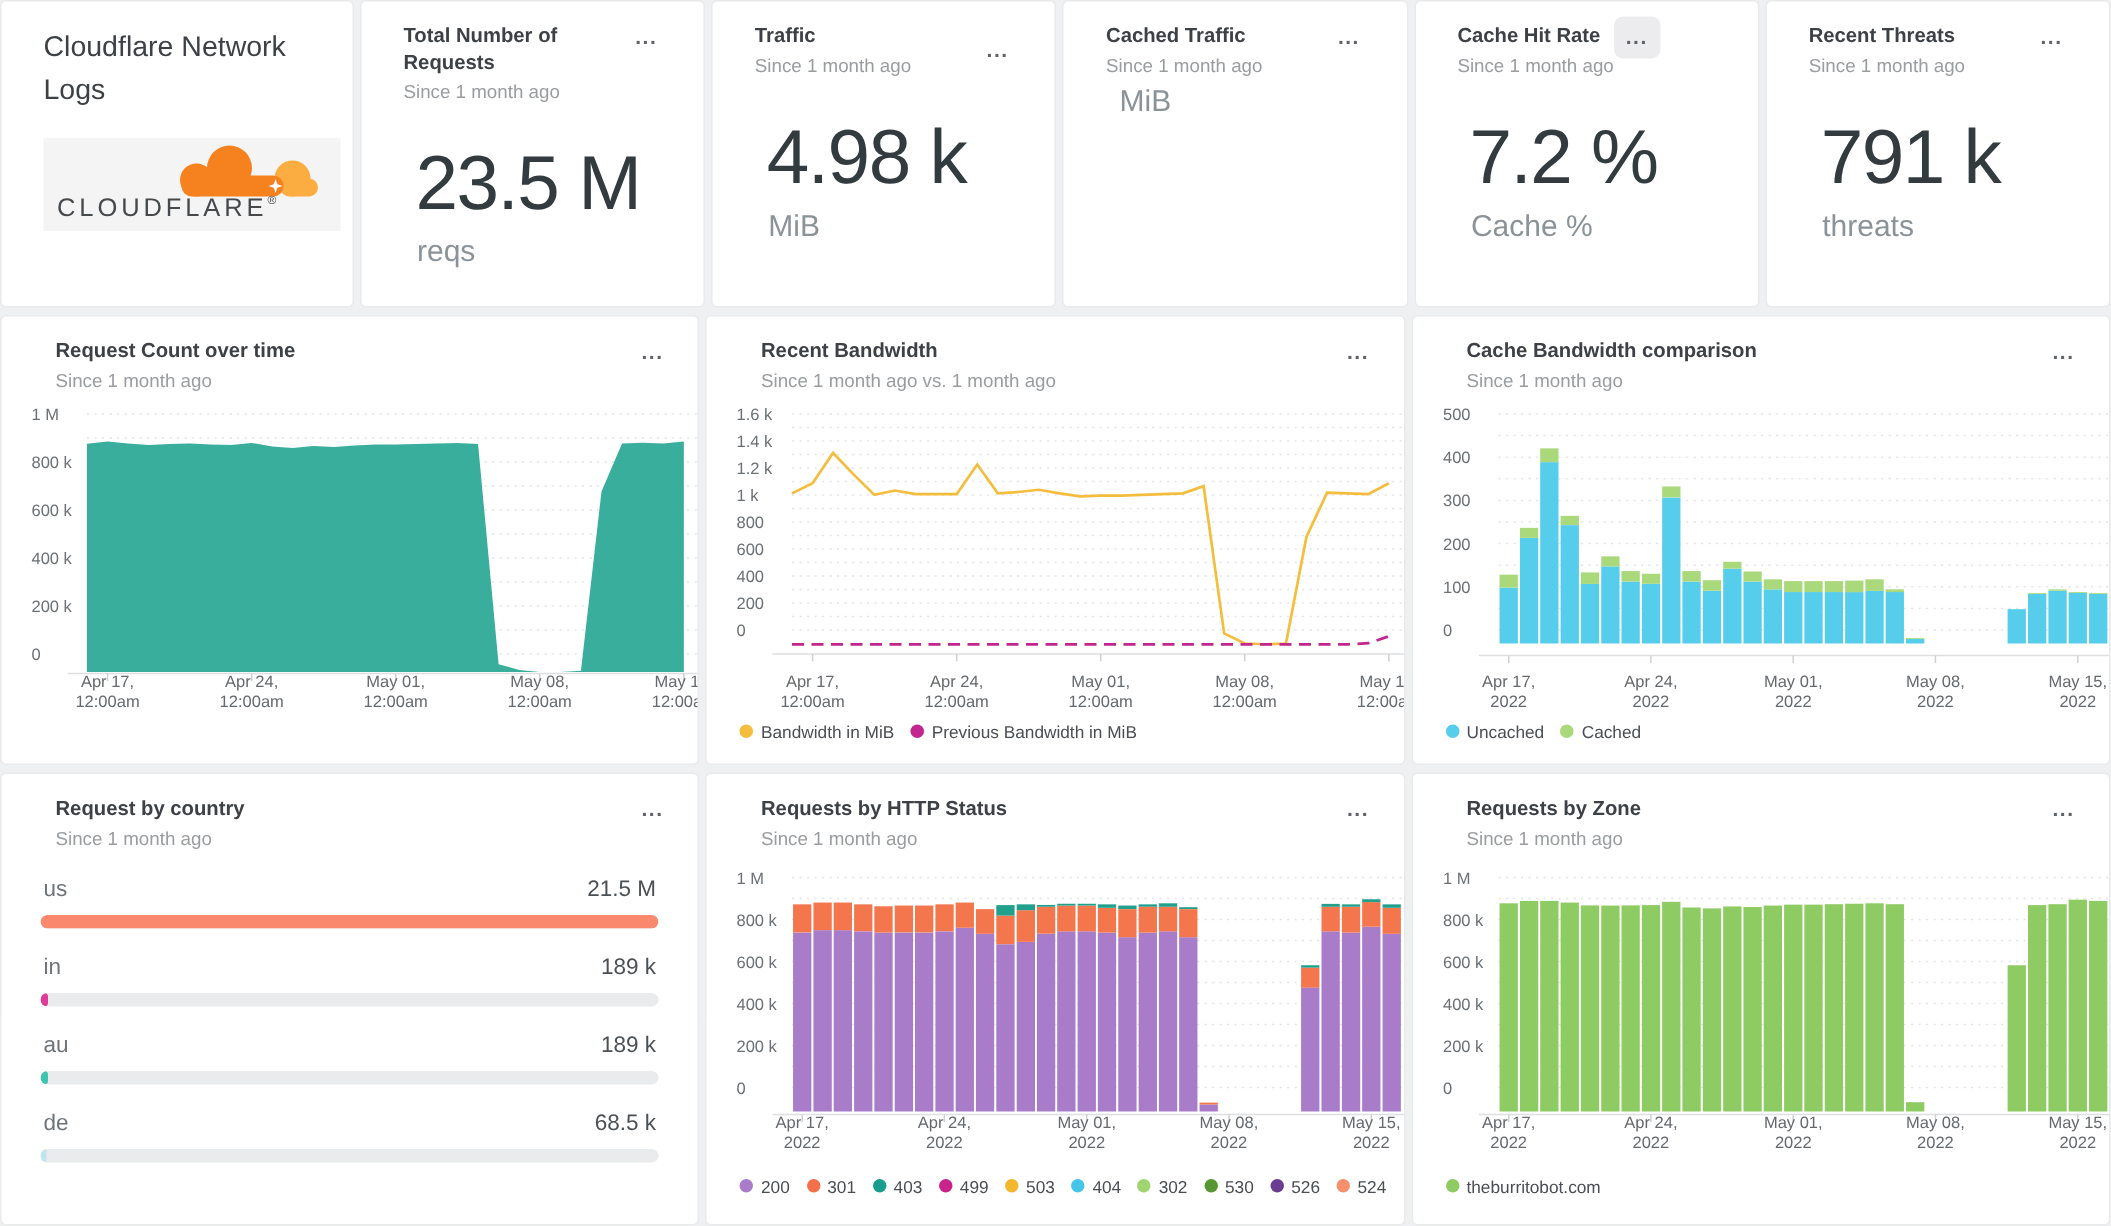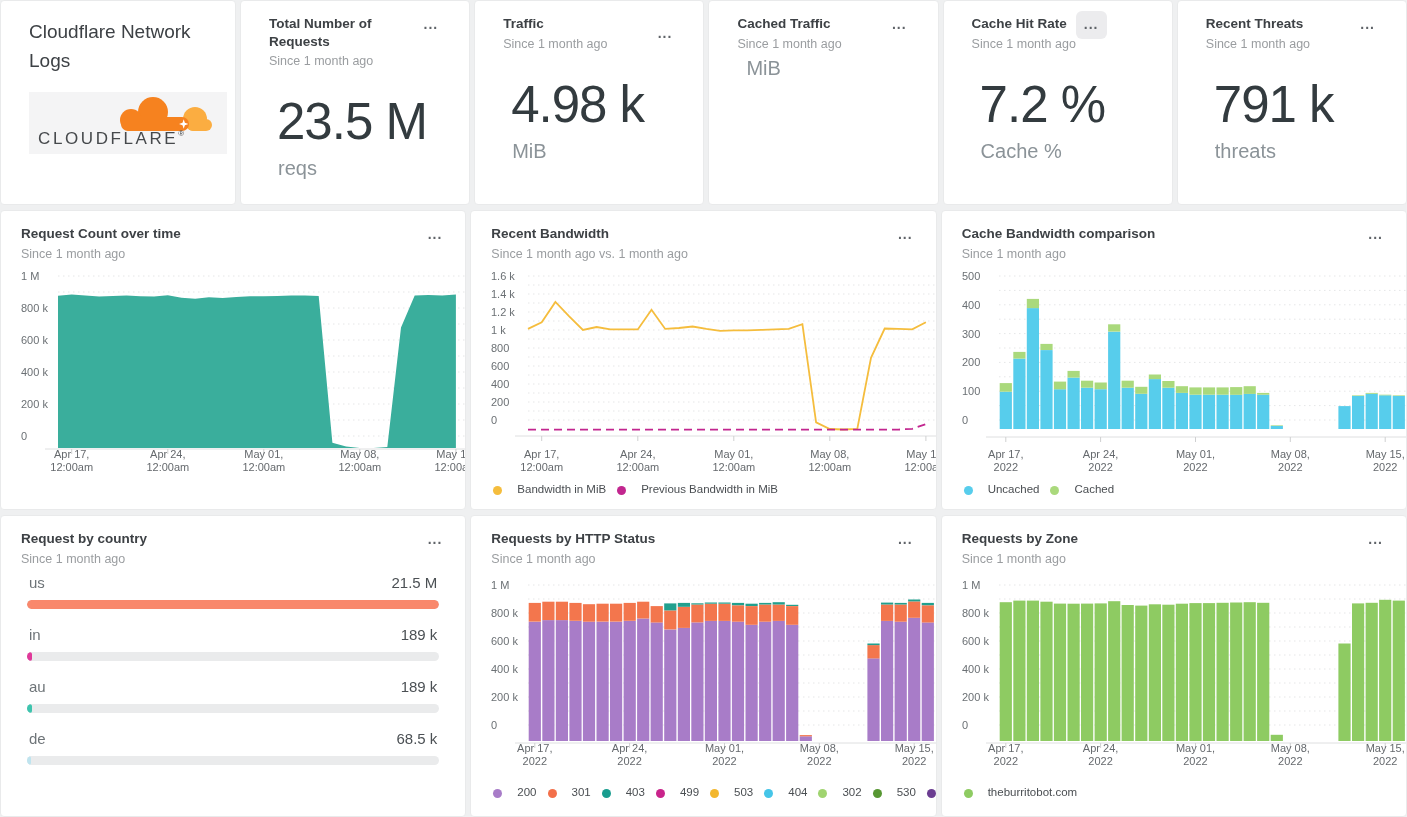--- a/index.html
+++ b/index.html
@@ -4,40 +4,40 @@
 <style>
   *{box-sizing:border-box;margin:0;padding:0}
   html,body{width:1407px;height:817px}
   body{background:#eff0f1;font-family:"Liberation Sans",sans-serif;overflow:hidden}
   .row{display:grid;gap:4px;margin-bottom:5px}
   .row1{grid-template-columns:236px repeat(5,1fr);height:205px}
   .row2{grid-template-columns:repeat(3,1fr);height:300px}
   .row3{grid-template-columns:repeat(3,1fr);height:302px;margin-bottom:0}
   .card{background:#fff;border:1px solid #e9eaeb;border-radius:4px;position:relative;overflow:hidden}
   .pad{padding:14px 28px}
-  .card-head{display:flex;justify-content:space-between;align-items:flex-start;padding:14px 20px 0 20px}
+  .card-head{display:flex;justify-content:space-between;align-items:flex-start;padding:14px 20px 0 36px}
   .ttl{font-size:13.5px;font-weight:700;color:#3d4145;line-height:1.3}
   .sub{font-size:12.5px;color:#9a9da0;margin-top:4px}
   .menu{color:#5f6368;font-weight:700;font-size:14px;letter-spacing:1px;line-height:8px;padding:5px 3px;cursor:pointer;border:none;background:transparent;font-family:inherit}
   .menu.hl{background:#ececee;border-radius:6px;padding:9px 8px 11px 8px;margin:-4px -6px 0 0}
   .kpi-value{font-size:51px;color:#333b3f;margin:24px 0 0 8px;letter-spacing:-1px;white-space:nowrap}
   .kpi-unit{font-size:20px;color:#8b9398;margin:6px 0 0 9px}
   .dash-title{font-size:19px;color:#3d4145;line-height:1.55;margin-top:2px}
   .logo-box{margin-top:16px;background:#f4f4f5;width:198px;height:62px;position:relative}
   .logo-text{position:absolute;left:9px;bottom:5px;font-size:17px;font-weight:400;letter-spacing:2.6px;color:#46494c}
   .logo-mark{font-size:8px;vertical-align:top;letter-spacing:0}
   .logo-cloud{position:absolute;right:4px;top:2px}
   svg.chart{display:block}
   .legend{display:flex;gap:11px;margin:14px 0 0 22px;flex-wrap:nowrap}
   .row2 .legend{margin-top:6px}
-  .legend-item{display:flex;align-items:flex-end;gap:15px;font-size:11.5px;color:#4a4e52;white-space:nowrap}
+  .legend-item{display:flex;align-items:flex-start;gap:5px;font-size:11.5px;color:#4a4e52;white-space:nowrap}
   .dot{width:9px;height:9px;border-radius:50%;flex:0 0 auto}
   .country-list{padding:0 26px}
   .crow{margin-top:17px}
-  .crow:first-child{margin-top:8px}
+  .crow:first-child{margin-top:18px}
   .crow-top{display:flex;justify-content:space-between;font-size:15px;margin:0 2px 9px 2px}
   .clab{color:#6e7478}
   .cval{color:#4b5054}
   .ctrack{height:9px;background:#eaebec;border-radius:5px;overflow:hidden}
   .cfill{height:100%;border-radius:5px}
 </style>
 </head>
 <body>
 
 <div class="row row1">

